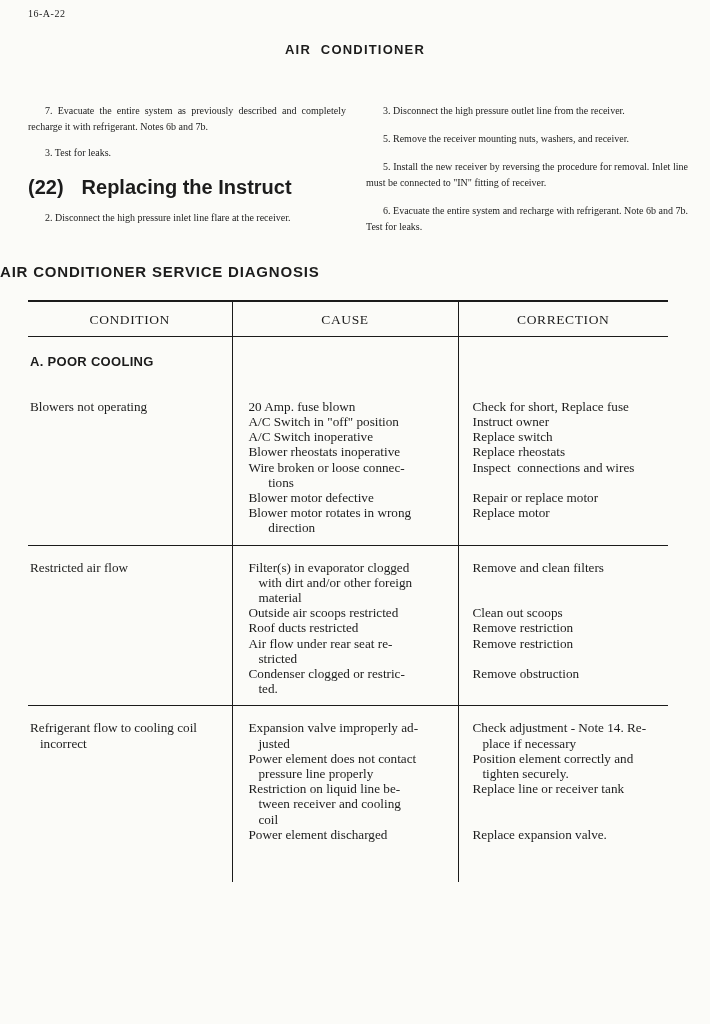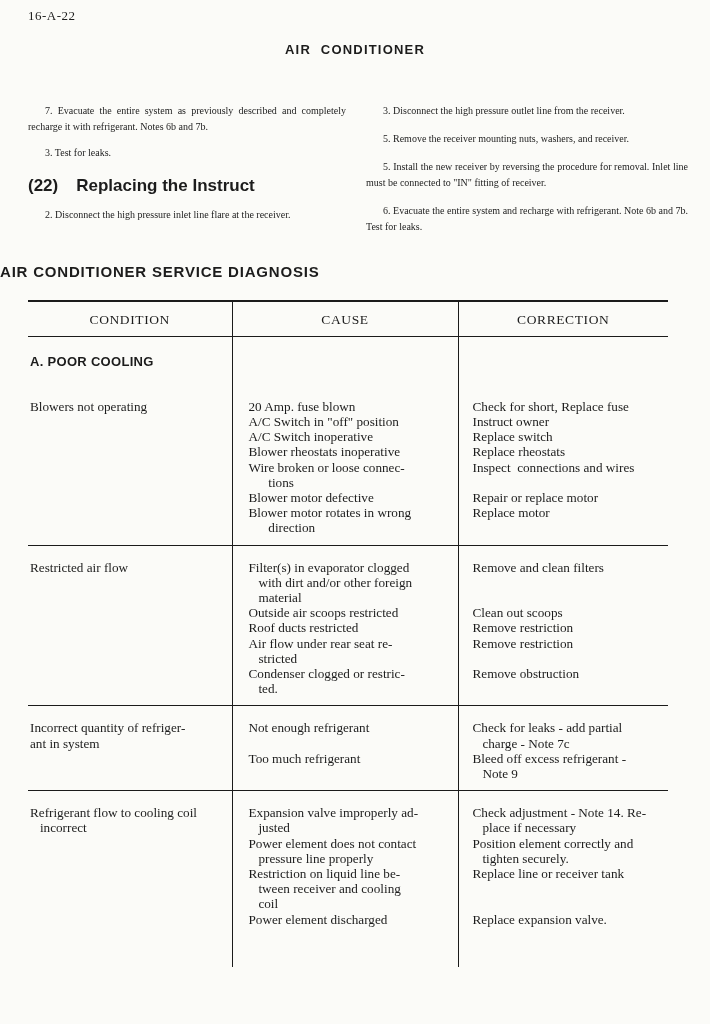--- a/index.html
+++ b/index.html
@@ -5,21 +5,21 @@
   * { margin: 0; padding: 0; box-sizing: border-box; }
   html, body { background: #fbfbf8; }
   body {
     width: 710px; height: 1024px; overflow: hidden;
     font-family: "Liberation Serif", serif;
     color: #1c1c1c;
     position: relative;
   }
   .page-number {
     position: absolute; top: 8px; left: 28px;
-    font-size: 13px; letter-spacing: 0.5px;
+    font-size: 10px; letter-spacing: 0.5px;
   }
   .doc-title {
     padding-top: 42px; text-align: center;
     font-family: "Liberation Sans", sans-serif;
     font-weight: 700; font-size: 13px;
     letter-spacing: 1.2px; word-spacing: 5px;
   }
   .columns {
     display: flex; gap: 20px;
     margin-top: 46px; padding-left: 28px; padding-right: 22px;
@@ -27,21 +27,21 @@
   .col-left { width: 318px; }
   .col-right { width: 322px; }
   .para {
     font-size: 10px; line-height: 16px;
     text-align: justify; margin-bottom: 10px;
   }
   .col-right .para { margin-bottom: 12px; }
   .indent { text-indent: 17px; }
   .sub-heading {
     font-family: "Liberation Sans", sans-serif;
-    font-weight: 700; font-size: 17px;
+    font-weight: 700; font-size: 20px;
     margin: 15px 0 11px 0;
     display: flex; gap: 18px; align-items: baseline;
   }
   .diagnosis-title {
     text-align: left; margin-top: 16px;
     font-family: "Liberation Sans", sans-serif;
     font-weight: 700; font-size: 15px; letter-spacing: 0.8px;
   }
   table.diagnosis-table {
     border-collapse: collapse; table-layout: fixed;
@@ -151,31 +151,20 @@
    ted.</td>
       <td class="corr">Remove and clean filters
 
 
 Clean out scoops
 Remove restriction
 Remove restriction
 
 Remove obstruction</td>
     </tr>
-    <tr class="data-row">
-      <td class="cond">Incorrect quantity of refriger-
-ant in system</td>
-      <td class="mid cause">Not enough refrigerant
-
-Too much refrigerant</td>
-      <td class="corr">Check for leaks - add partial
-   charge - Note 7c
-Bleed off excess refrigerant -
-   Note 9</td>
-    </tr>
     <tr class="data-row last">
       <td class="cond">Refrigerant flow to cooling coil
    incorrect</td>
       <td class="mid cause">Expansion valve improperly ad-
    justed
 Power element does not contact
    pressure line properly
 Restriction on liquid line be-
    tween receiver and cooling
    coil

